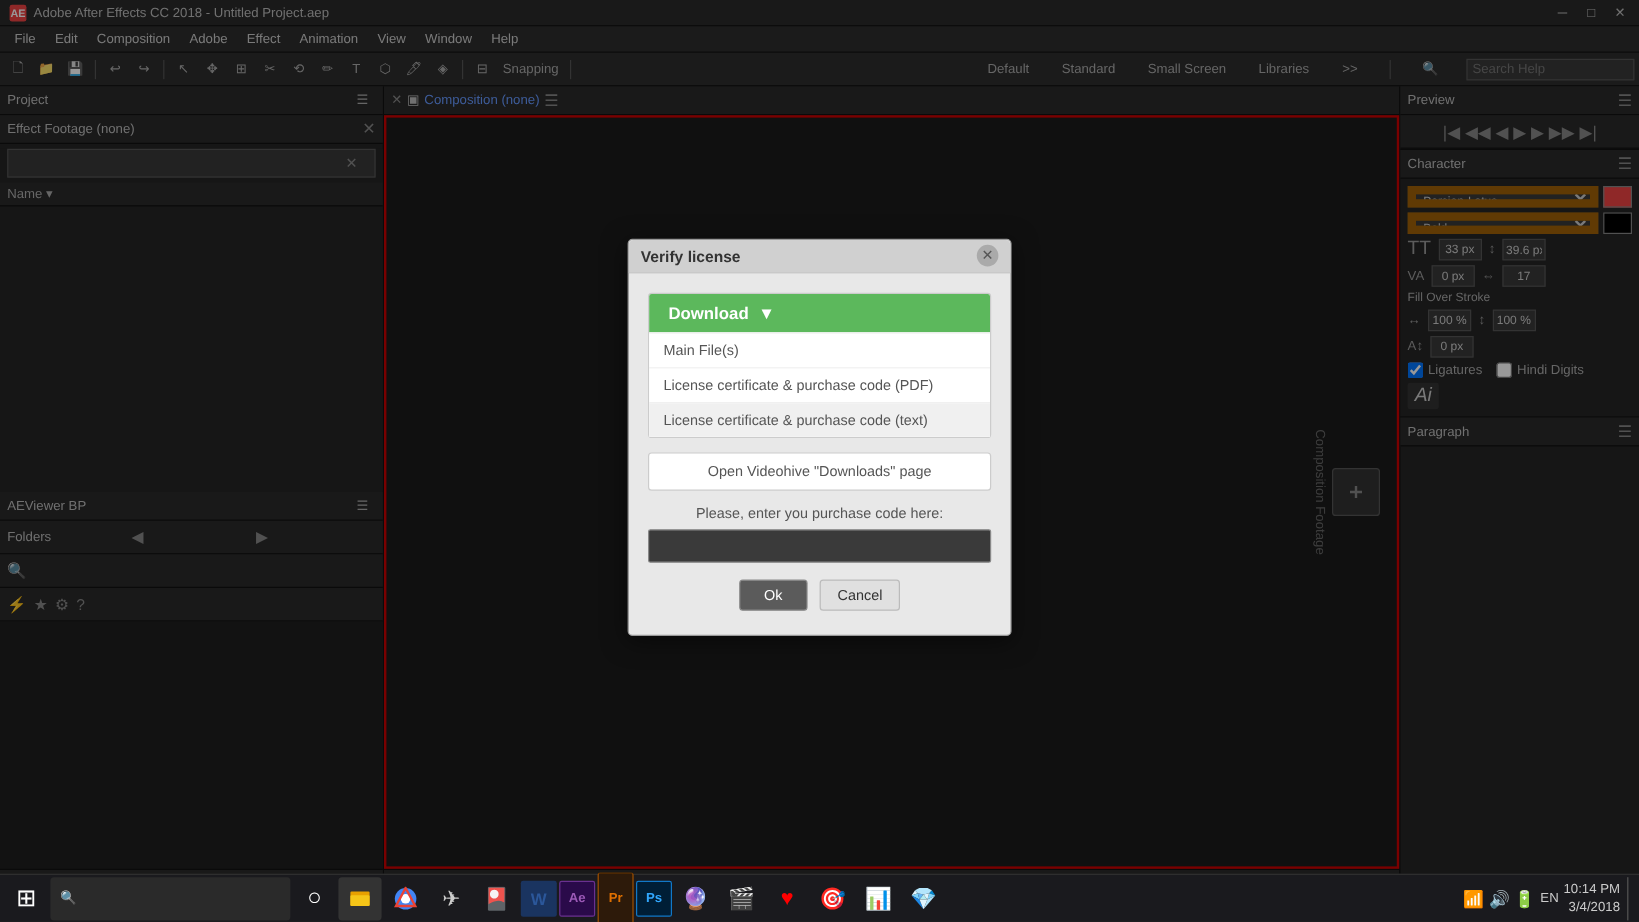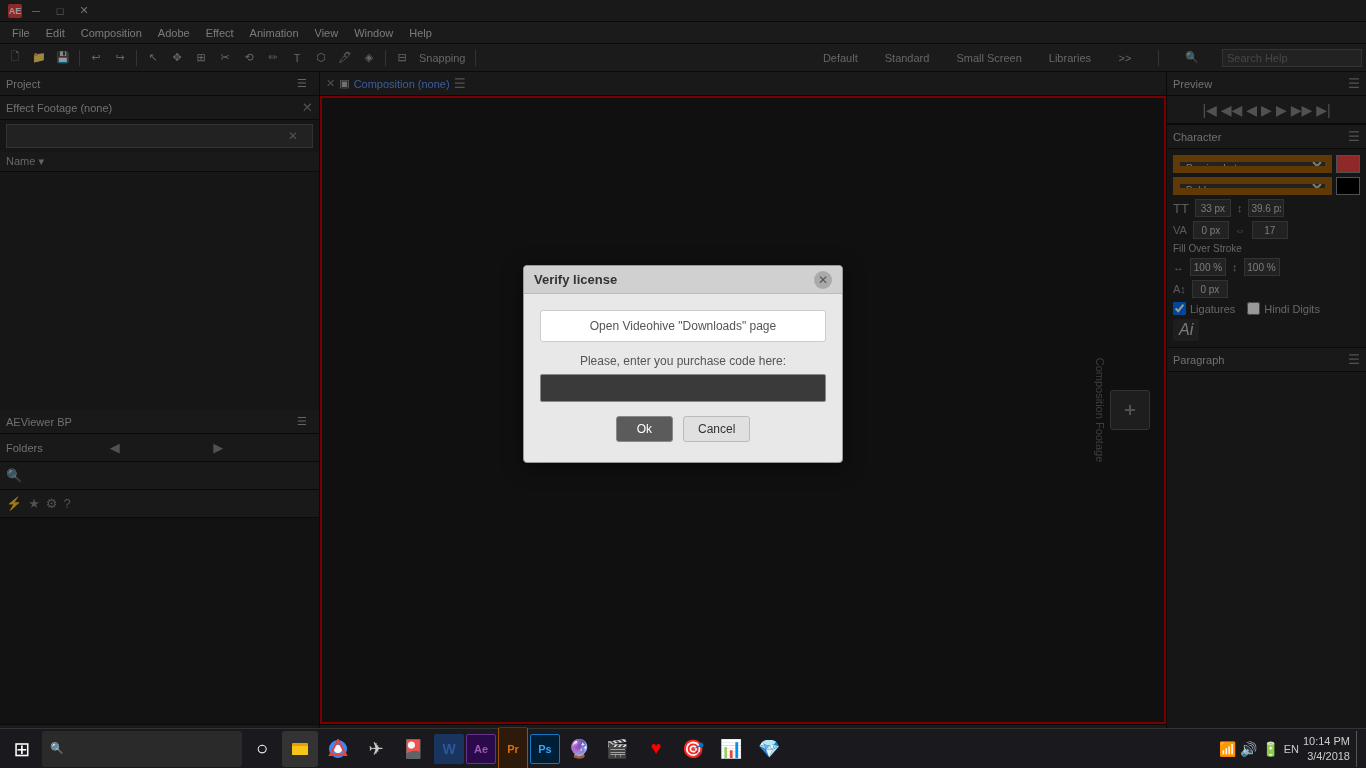--- a/index.html
+++ b/index.html
@@ -516,20 +516,21 @@
       top: 0; left: 0; right: 0; bottom: 0;
       border: 2px solid #c00;
       pointer-events: none;
     }
   </style>
 </head>
 <body>
 
 <div class="title-bar">
   <div class="title-bar-icon">AE</div>
+  <span class="title-bar-title">Adobe After Effects CC 2018 - Untitled Project.aep</span>
   <div class="title-bar-controls">
     <div class="title-bar-btn">─</div>
     <div class="title-bar-btn">□</div>
     <div class="title-bar-btn">✕</div>
   </div>
 </div>
 
 <div class="menu-bar">
   <span class="menu-item">File</span>
   <span class="menu-item">Edit</span>
@@ -696,21 +697,21 @@
         </div>
 
         <div class="char-row">
           <select class="char-select" style="width:70px;">
             <option>Bold</option>
           </select>
           <div style="width:24px; height:18px; background:#000; border:1px solid #888; cursor:pointer;"></div>
         </div>
 
         <div class="char-row">
-          <span style="font-size:13px; color:#999; margin-right:2px;">TT</span>
+          <span style="font-size:16px; color:#999; margin-right:2px;">TT</span>
           <input class="char-input" type="text" value="33 px" style="">
           <span style="font-size:11px; color:#999; margin: 0 2px;">↕</span>
           <input class="char-input" type="text" value="39.6 px" style="">
         </div>
 
         <div class="char-row">
           <span style="font-size:11px; color:#999; margin-right:2px;">VA</span>
           <input class="char-input" type="text" value="0 px" style="">
           <span style="font-size:11px; color:#999; margin: 0 2px;">⇔</span>
           <input class="char-input" type="text" value="17" style="">
@@ -766,20 +767,31 @@
 
 <div class="modal-overlay">
   <div class="modal">
     <div class="modal-titlebar">
       <span class="modal-titlebar-title">Verify license</span>
       <button class="modal-close-btn">✕</button>
     </div>
     <div class="modal-body">
 
       
+      <div class="download-section">
+        <button class="download-btn">
+          <span>Download</span>
+          <span class="download-arrow">▼</span>
+        </button>
+        <div class="dropdown-menu">
+          <div class="dropdown-item">Main File(s)</div>
+          <div class="dropdown-item">License certificate &amp; purchase code (PDF)</div>
+          <div class="dropdown-item hovered">License certificate &amp; purchase code (text)</div>
+        </div>
+      </div>
 
       
       <button class="open-videohive-btn">Open Videohive "Downloads" page</button>
 
       
       <div>
         <div class="purchase-label">Please, enter you purchase code here:</div>
         <input class="purchase-input" type="text" style="">
       </div>
 

